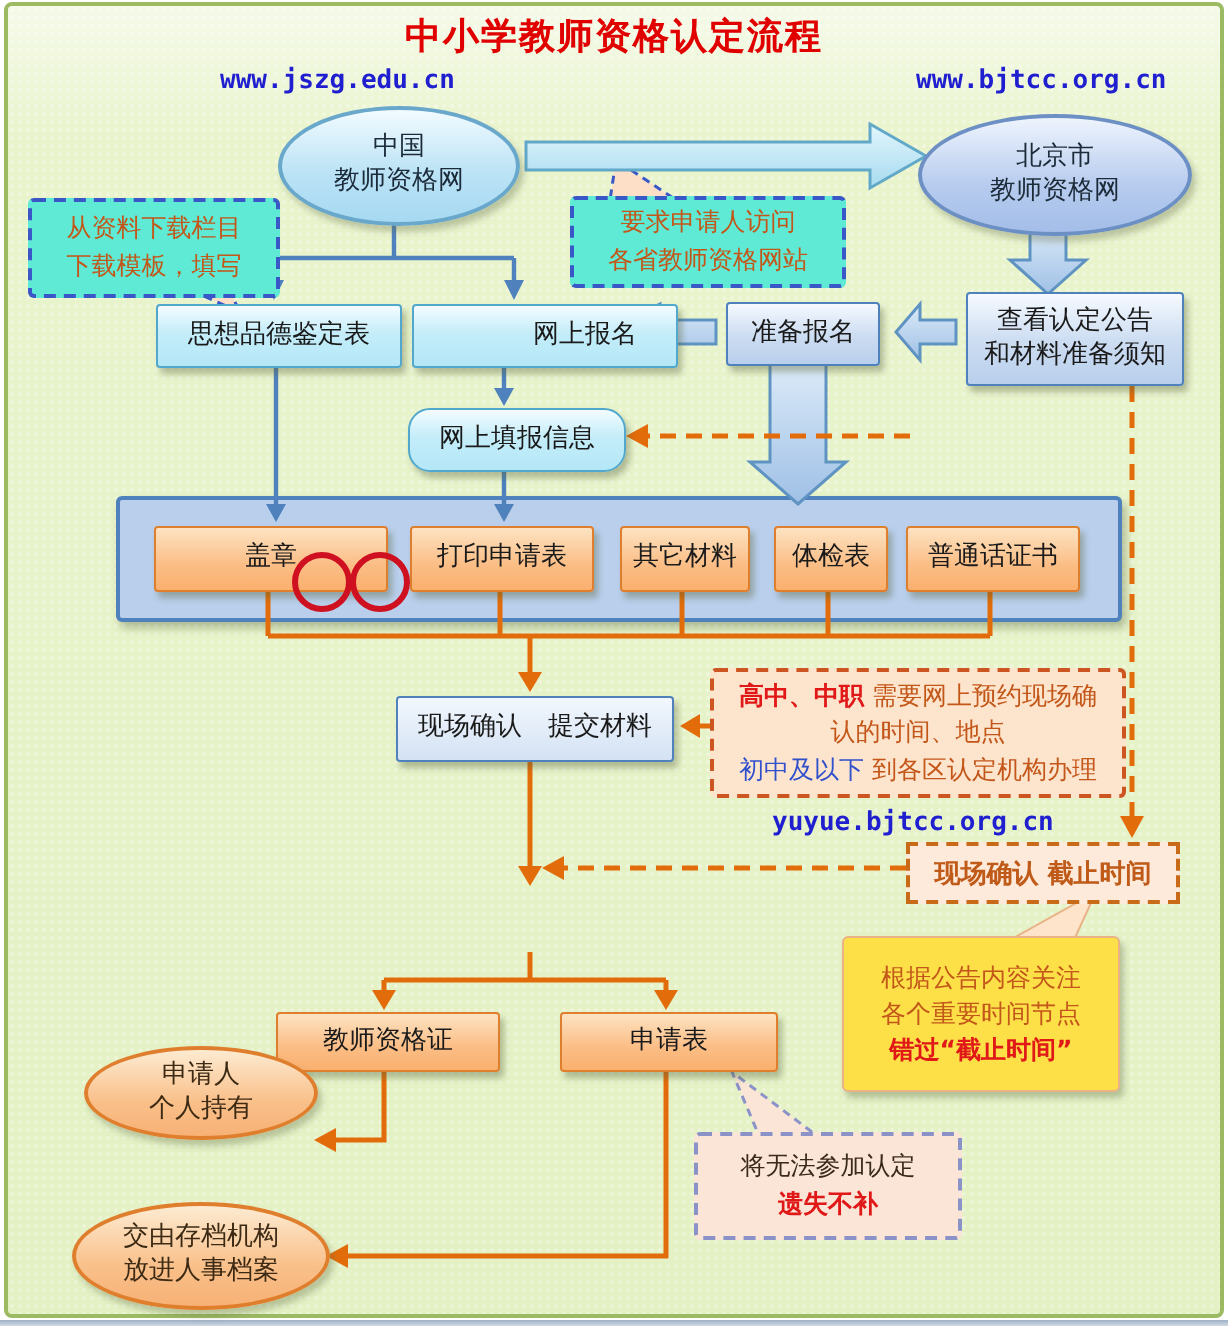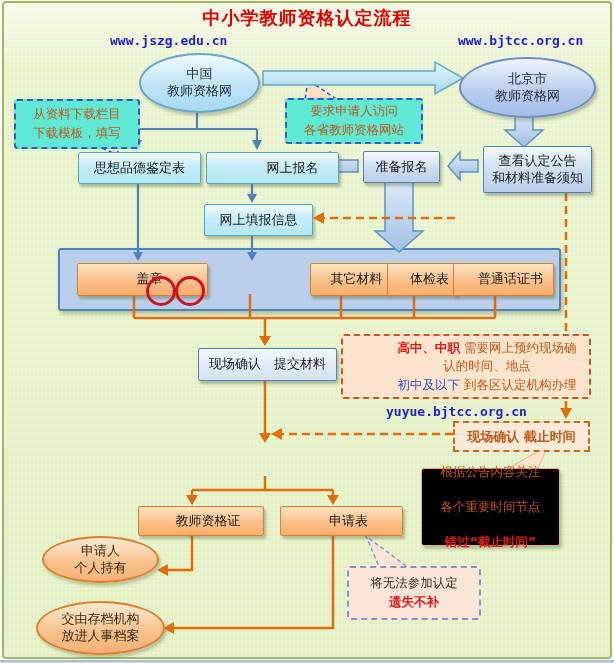--- a/index.html
+++ b/index.html
@@ -19,30 +19,30 @@
            box-shadow:2px 3px 3px rgba(100,110,70,.35);}
   .ell-blue1{background:linear-gradient(180deg,#f2fbff,#bce3f6 55%,#a6d9f2);border:2px solid #69a7cb;}
   .ell-blue2{background:linear-gradient(180deg,#eef4fd,#b6cbee 60%,#a4bee9);border:2px solid #6c8fc4;}
   .ell-orange{background:linear-gradient(180deg,#fdebd2,#f9c08a 60%,#f7b176);border:2px solid #df7f2e;color:#3d2a14;}
   .box{display:flex;flex-direction:column;justify-content:center;align-items:center;text-align:center;
        font-size:13px;line-height:1.25;color:#1a1a1a;border-radius:2px;z-index:3;
        box-shadow:2px 3px 3px rgba(90,100,60,.40);}
   .cyan{background:linear-gradient(180deg,#f4fcff,#c4edf9 45%,#b4e7f7);border:1.5px solid #52a8cc;}
   .blue{background:linear-gradient(180deg,#f6faff,#cedef2 50%,#b9cfec);border:1.5px solid #4f81bd;}
   .lblue{background:linear-gradient(180deg,#f2f7fd,#d4e2f4);border:1.5px solid #4f81bd;}
-  .orange{background:linear-gradient(180deg,#fde3c2,#fbbd85 60%,#fab06e);border:1.5px solid #df7f2e;padding-left:14px;}
+  .orange{background:linear-gradient(180deg,#fde3c2,#fbbd85 60%,#fab06e);border:1.5px solid #df7f2e;}
   .container{background:#b9cfec;border:2px solid #4f81bd;border-radius:3px;z-index:1;
              box-shadow:2px 3px 4px rgba(90,100,60,.40);}
   .callout{border-radius:3px;text-align:center;z-index:3;font-size:12.5px;line-height:1.5;color:#c3571a;
            display:flex;flex-direction:column;justify-content:center;}
   .peach-dash{background:#5eead4;border:2px dashed #3a57c8;}
   .note-dash{background:#fde4cc;border:2px dashed #cc5522;line-height:1.45;}
   .deadline{background:#fdeada;border:2px dashed #c96a18;color:#c05a18;font-weight:bold;font-size:13px;
             display:flex;align-items:center;justify-content:center;z-index:3;}
-  .softnote{background:#000000;border:1px solid #e9b287;box-shadow:2px 3px 3px rgba(90,100,60,.35);line-height:1.42;gap:17px;}
+  .softnote{background:#fde047;border:1px solid #e9b287;box-shadow:2px 3px 3px rgba(90,100,60,.35);line-height:1.42;}
   .lostnote{background:#fbe5d6;border:2px dashed #8a92c8;color:#3a2a1a;line-height:1.5;}
   .red{color:#e01818;font-weight:bold;}
   .bluetxt{color:#3050cc;}
   .circle{position:absolute;width:24px;height:24px;border:3px solid #cf1020;border-radius:50%;z-index:4;}
 </style>
 </head>
 <body>
 
 <div class="stage">
   <div class="frame"></div>
@@ -141,31 +141,32 @@
     <span>各省教师资格网站</span>
   </div>
 
   <div class="abs box cyan" style="left:78px;top:152px;width:121px;height:30px;">思想品德鉴定表</div>
   <div class="abs box cyan" style="left:206px;top:152px;width:91px;height:30px;padding-left:40px;">网上报名</div>
   <div class="abs box blue" style="left:363px;top:151px;width:75px;height:30px;">准备报名</div>
   <div class="abs box blue" style="left:483px;top:146px;width:107px;height:45px;">
     <span>查看认定公告</span>
     <span>和材料准备须知</span>
   </div>
-  <div class="abs box cyan" style="left:204px;top:204px;width:107px;height:30px;">网上填报信息</div>
+  <div class="abs box cyan" style="left:204px;top:204px;width:107px;height:30px;border-radius:11px;">网上填报信息</div>
 
   <div class="abs box orange" style="left:77px;top:263px;width:115px;height:31px;">盖章</div>
+  <div class="abs box orange" style="left:205px;top:263px;width:90px;height:31px;">打印申请表</div>
   <div class="abs box orange" style="left:310px;top:263px;width:63px;height:31px;">其它材料</div>
   <div class="abs box orange" style="left:387px;top:263px;width:55px;height:31px;">体检表</div>
   <div class="abs box orange" style="left:453px;top:263px;width:85px;height:31px;">普通话证书</div>
   <div class="circle" style="left:146px;top:276px;"></div>
   <div class="circle" style="left:175px;top:276px;"></div>
 
   <div class="abs box lblue" style="left:198px;top:348px;width:137px;height:31px;">现场确认　提交材料</div>
-  <div class="abs callout note-dash" style="left:341px;top:334px;width:204px;height:61px;padding-left:42px;">
+  <div class="abs callout note-dash" style="left:355px;top:334px;width:204px;height:61px;">
     <div>
       <span class="red">高中、中职</span>
       <span>需要网上预约现场确</span>
     </div>
     <div>认的时间、地点</div>
     <div>
       <span class="bluetxt">初中及以下</span>
       <span>到各区认定机构办理</span>
     </div>
   </div>
@@ -174,21 +175,21 @@
   <div class="abs deadline" style="left:453px;top:421px;width:133px;height:27px;">现场确认 截止时间</div>
 
   <div class="abs callout softnote" style="left:421px;top:468px;width:137px;height:76px;">
     <div>根据公告内容关注</div>
     <div>各个重要时间节点</div>
     <div class="red">错过“截止时间”</div>
   </div>
   <div class="abs box orange" style="left:138px;top:506px;width:110px;height:28px;">教师资格证</div>
   <div class="abs box orange" style="left:280px;top:506px;width:107px;height:28px;">申请表</div>
 
-  <div class="abs ellipse ell-orange" style="left:42px;top:536px;width:113px;height:43px;">
+  <div class="abs ellipse ell-orange" style="left:42px;top:523px;width:113px;height:43px;">
     <span>申请人</span>
     <span>个人持有</span>
   </div>
   <div class="abs ellipse ell-orange" style="left:36px;top:601px;width:125px;height:50px;">
     <span>交由存档机构</span>
     <span>放进人事档案</span>
   </div>
   <div class="abs callout lostnote" style="left:347px;top:566px;width:130px;height:50px;">
     <div>将无法参加认定</div>
     <div class="red">遗失不补</div>

